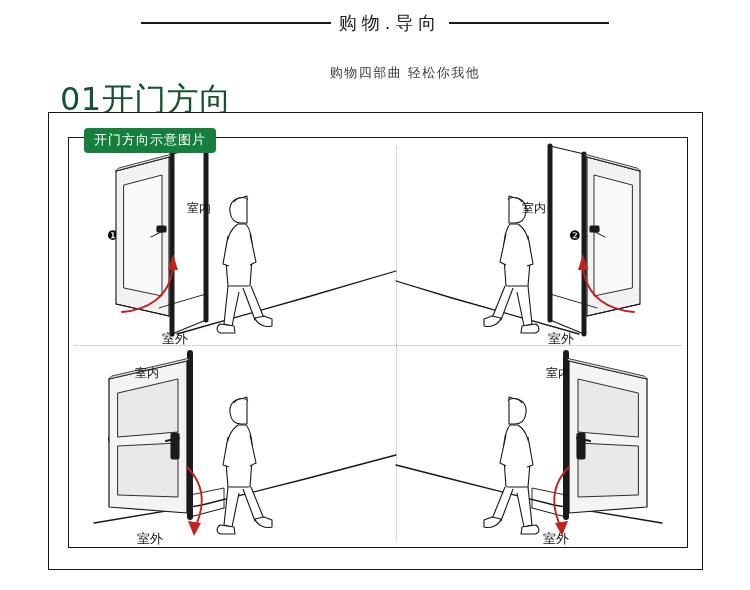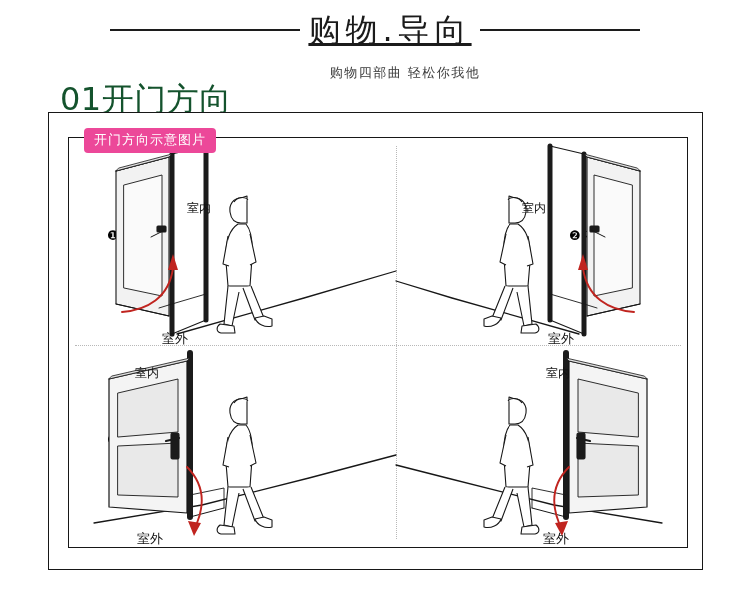--- a/index.html
+++ b/index.html
@@ -16,24 +16,23 @@
   .banner{
     position:absolute;left:0;top:14px;width:750px;
     display:flex;align-items:center;justify-content:center;
   }
   .banner-rule{
     height:0;border-top:2px solid #1c1c1c;flex:0 0 auto;
   }
   .banner-rule.left{width:190px;margin-right:8px;}
   .banner-rule.right{width:160px;margin-left:8px;}
   .banner-title{
-    font-size:32px;letter-spacing:5px;font-weight:400;
+    font-size:18px;letter-spacing:5px;font-weight:400;
     color:#1b1b1b;white-space:nowrap;line-height:1;
     font-family:"DejaVu Sans","Liberation Sans",sans-serif;
-    text-decoration:underline;
   }
   .banner-sub{
     position:absolute;left:0;top:64px;width:750px;text-align:center;
     font-size:13px;letter-spacing:1.5px;color:#3b3b3b;
     font-family:"DejaVu Sans","Liberation Sans",sans-serif;
     margin-left:30px;
   }
 
   
   .section-title{
@@ -54,21 +53,21 @@
     position:absolute;left:68px;top:137px;
     width:620px;height:411px;
     border:1.2px solid #171717;
     box-sizing:border-box;
     background:#fff;
   }
 
   
   .chip{
     position:absolute;left:84px;top:128px;
-    background:#ec4899;color:#fff;
+    background:#15803d;color:#fff;
     font-size:13px;letter-spacing:1px;
     padding:3px 10px 4px 10px;
     border-radius:4px;
     white-space:nowrap;
     font-family:"DejaVu Sans","Liberation Sans",sans-serif;
     z-index:6;
   }
 
   
   .grid{

